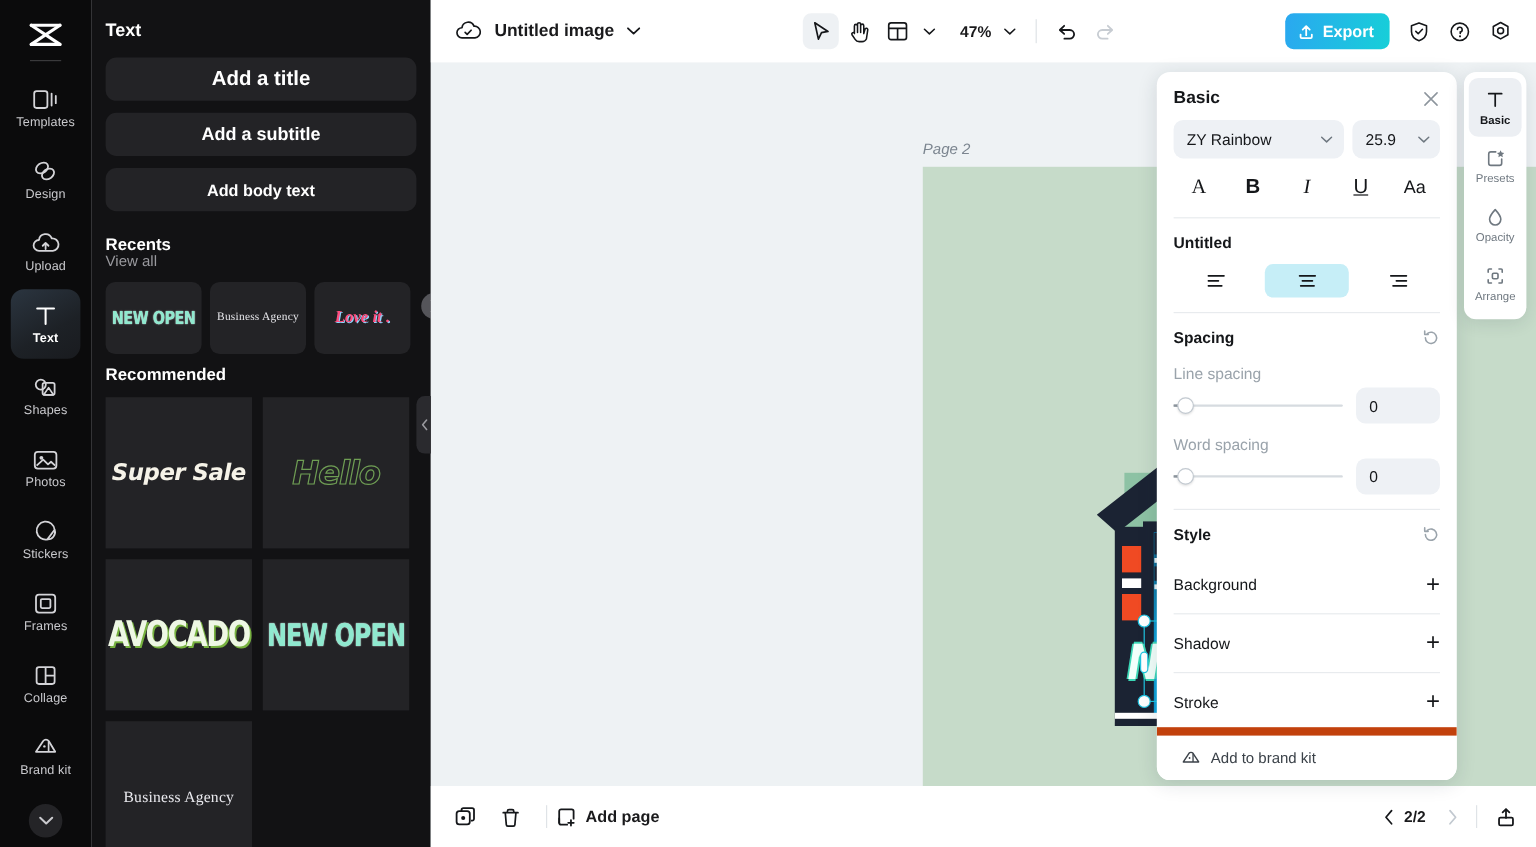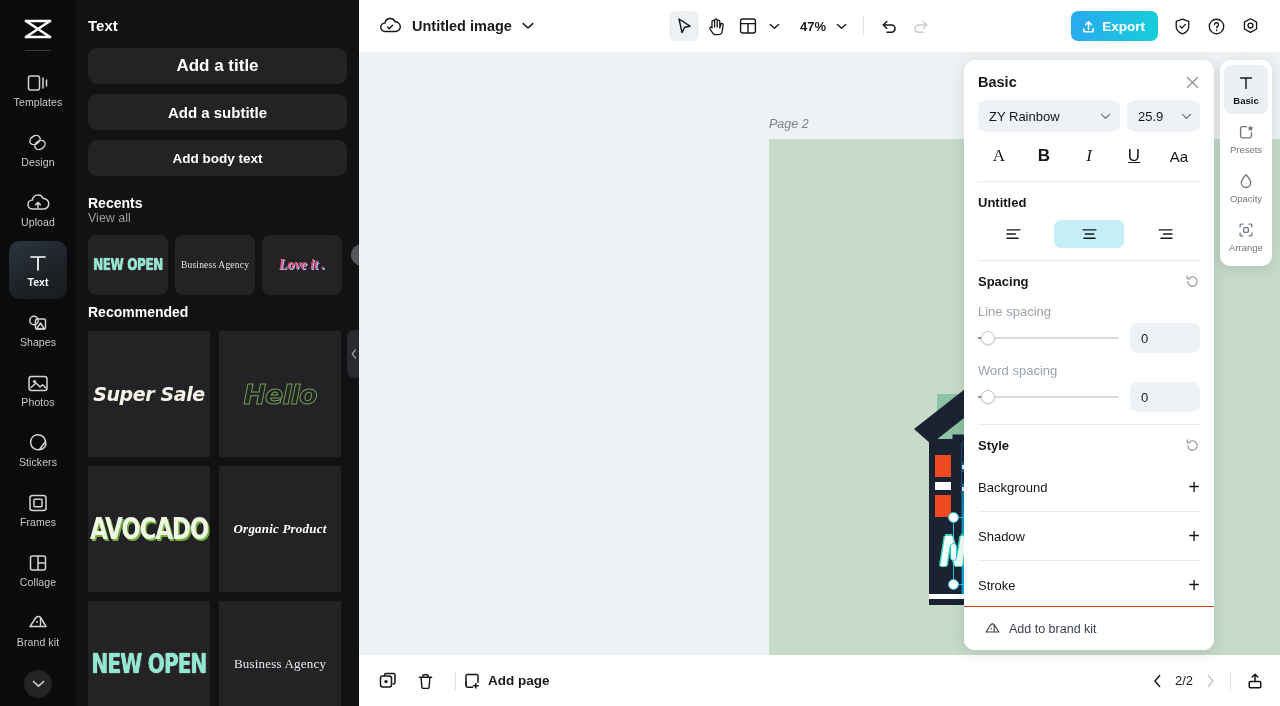--- a/index.html
+++ b/index.html
@@ -172,21 +172,21 @@
   }
 
   
   #bottombar {
     height: 51px; flex: 0 0 51px; background: #fff;
     display: flex; align-items: center; padding: 0 16px 0 20px;
     position: relative; z-index: 6;
   }
   #add-page-btn { display: flex; align-items: center; gap: 7px; cursor: pointer; font-size: 13.5px; font-weight: bold; color: #1a1a1c; }
   #bb-right { margin-left: auto; display: flex; align-items: center; gap: 8px; }
-  #page-count { font-size: 13px; font-weight: normal; color: #1a1a1c; min-width: 28px; text-align: center; }
+  #page-count { font-size: 13px; font-weight: bold; color: #1a1a1c; min-width: 28px; }
   .bb-div { width: 1px; height: 19px; background: #dfe3e7; margin: 0 7px; }
 
   
   #props {
     position: absolute; right: 66px; top: 60px; width: 250px; height: 590px;
     background: #fff; border-radius: 11px; box-shadow: 0 3px 16px rgba(25,38,55,.13);
     z-index: 7; display: flex; flex-direction: column; overflow: hidden;
   }
   #props-scroll { flex: 1 1 auto; overflow: hidden; padding: 0 14px; position: relative; }
   #props-head { display: flex; align-items: center; justify-content: space-between; padding: 14px 0 10px; }
@@ -216,21 +216,21 @@
   .slider-row { display: flex; align-items: center; gap: 11px; margin-bottom: 5px; }
   .slider { flex: 1 1 auto; position: relative; height: 16px; display: flex; align-items: center; cursor: pointer; }
   .slider .track { width: 100%; height: 2px; background: #d6dbe0; border-radius: 1px; }
   .slider .tick { position: absolute; left: 0; width: 5px; height: 2px; background: #8c949c; }
   .slider .knob { position: absolute; left: 3px; width: 14px; height: 14px; border-radius: 50%; background: #fff; border: 1.6px solid #c2c9d0; box-shadow: 0 1px 2px rgba(0,0,0,.12); }
   .num-box { width: 70px; height: 30px; background: #eef1f5; border-radius: 8px; display: flex; align-items: center; padding-left: 11px; font-size: 13px; color: #15171a; cursor: text; }
   .style-row { display: flex; align-items: center; justify-content: space-between; height: 48px; cursor: pointer; }
   .style-row .sr-lbl { font-size: 13px; color: #15171a; }
   .plus { font-size: 20px; color: #15171a; line-height: 1; }
   #props-footer {
-    flex: 0 0 44px; border-top: 1px solid #c2410c; background: #fff;
+    flex: 0 0 44px; border-top: 7px solid #c2410c; background: #fff;
     display: flex; align-items: center; gap: 8px; padding-left: 20px; cursor: pointer;
   }
   #props-footer span { font-size: 12.5px; color: #3b4249; }
 
   
   #rtabs {
     position: absolute; right: 8px; top: 60px; width: 52px;
     background: #fff; border-radius: 10px; box-shadow: 0 3px 14px rgba(25,38,55,.12);
     z-index: 8; padding: 5px 0;
   }
@@ -405,23 +405,20 @@
 
   <div id="recommended-grid">
     <div class="rec-card">
       <span class="t-supersale">Super Sale</span>
     </div>
     <div class="rec-card">
       <span class="t-hello">Hello</span>
     </div>
     <div class="rec-card">
       <span class="t-avocado">AVOCADO</span>
-    </div>
-    <div class="rec-card">
-      <span class="t-organic">Organic Product</span>
     </div>
     <div class="rec-card">
       <span class="t-newopen2">NEW OPEN</span>
     </div>
     <div class="rec-card">
       <span class="t-bizagency2">Business Agency</span>
     </div>
   </div>
 
   <div id="panel-collapse">

